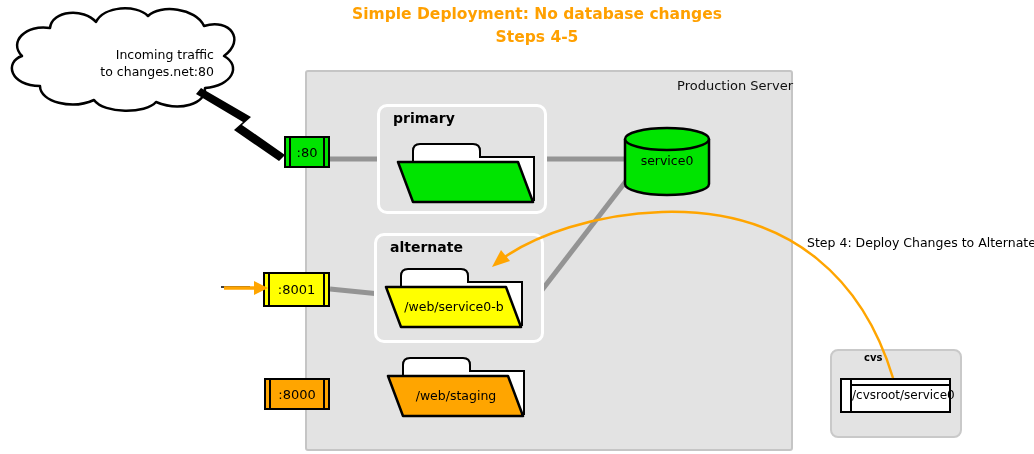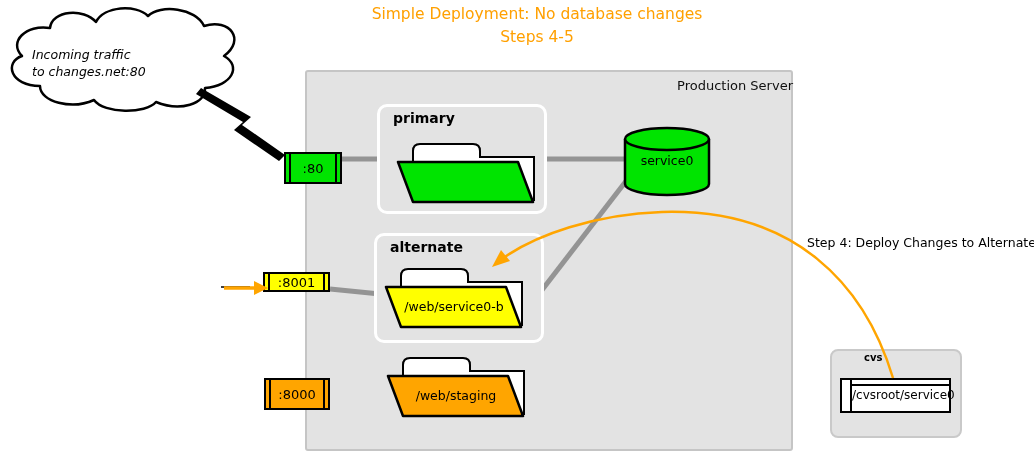--- a/index.html
+++ b/index.html
@@ -5,21 +5,21 @@
   html,body{margin:0;padding:0;background:#ffffff;}
   .canvas{
     position:relative;width:1034px;height:454px;overflow:hidden;
     font-family:"DejaVu Sans","Liberation Sans",sans-serif;background:#ffffff;
   }
   .layer{position:absolute;left:0;top:0;width:1034px;height:454px;pointer-events:none;}
   .z2{z-index:2}.z4{z-index:4}.z7{z-index:7}
 
   .title{
     position:absolute;left:187px;top:3px;width:700px;z-index:8;
-    text-align:center;font-size:15.5px;font-weight:normal;line-height:23px;
+    text-align:center;font-size:15.5px;font-weight:bold;line-height:23px;
   }
 
   .prod{
     position:absolute;left:305px;top:70px;width:484px;height:377px;z-index:1;
     background:#e3e3e3;border:2px solid #c5c5c5;border-radius:3px;
   }
   .prod-label{
     position:absolute;left:305px;top:78px;width:488px;z-index:8;
     text-align:right;font-size:13px;color:#101010;
   }
@@ -47,27 +47,27 @@
 
   .port{
     position:absolute;z-index:6;border:2px solid #000;box-sizing:border-box;
     display:flex;align-items:center;justify-content:center;
     font-size:13px;color:#000;
   }
   .port::before,.port::after{
     content:"";position:absolute;top:0;bottom:0;width:2px;background:#000;
   }
   .port::before{left:3px;} .port::after{right:3px;}
-  .port-80{left:284px;top:152px;width:58px;height:32px;}
-  .port-8001{left:263px;top:272px;width:67px;height:20px;text-align:center;}
+  .port-80{left:284px;top:136px;width:46px;height:32px;}
+  .port-8001{left:263px;top:272px;width:67px;height:35px;text-align:center;}
   .port-8000{left:264px;top:378px;width:66px;height:32px;}
 
   .cloud-text{
     position:absolute;left:32px;top:46px;width:182px;z-index:8;
-    text-align:left;font-size:12.5px;line-height:17px;color:#000;font-style:italic;
+    text-align:right;font-size:12.5px;line-height:17px;color:#000;
   }
 
   .step-label{position:absolute;z-index:8;font-size:12.5px;color:#000;white-space:nowrap;}
   .step4{left:807px;top:235px;}
   .step5{left:90px;top:279px;}
 
   .cvs-outer{
     position:absolute;left:830px;top:349px;width:128px;height:85px;z-index:2;
     background:#e3e3e3;border:2px solid #c9c9c9;border-radius:8px;
   }

